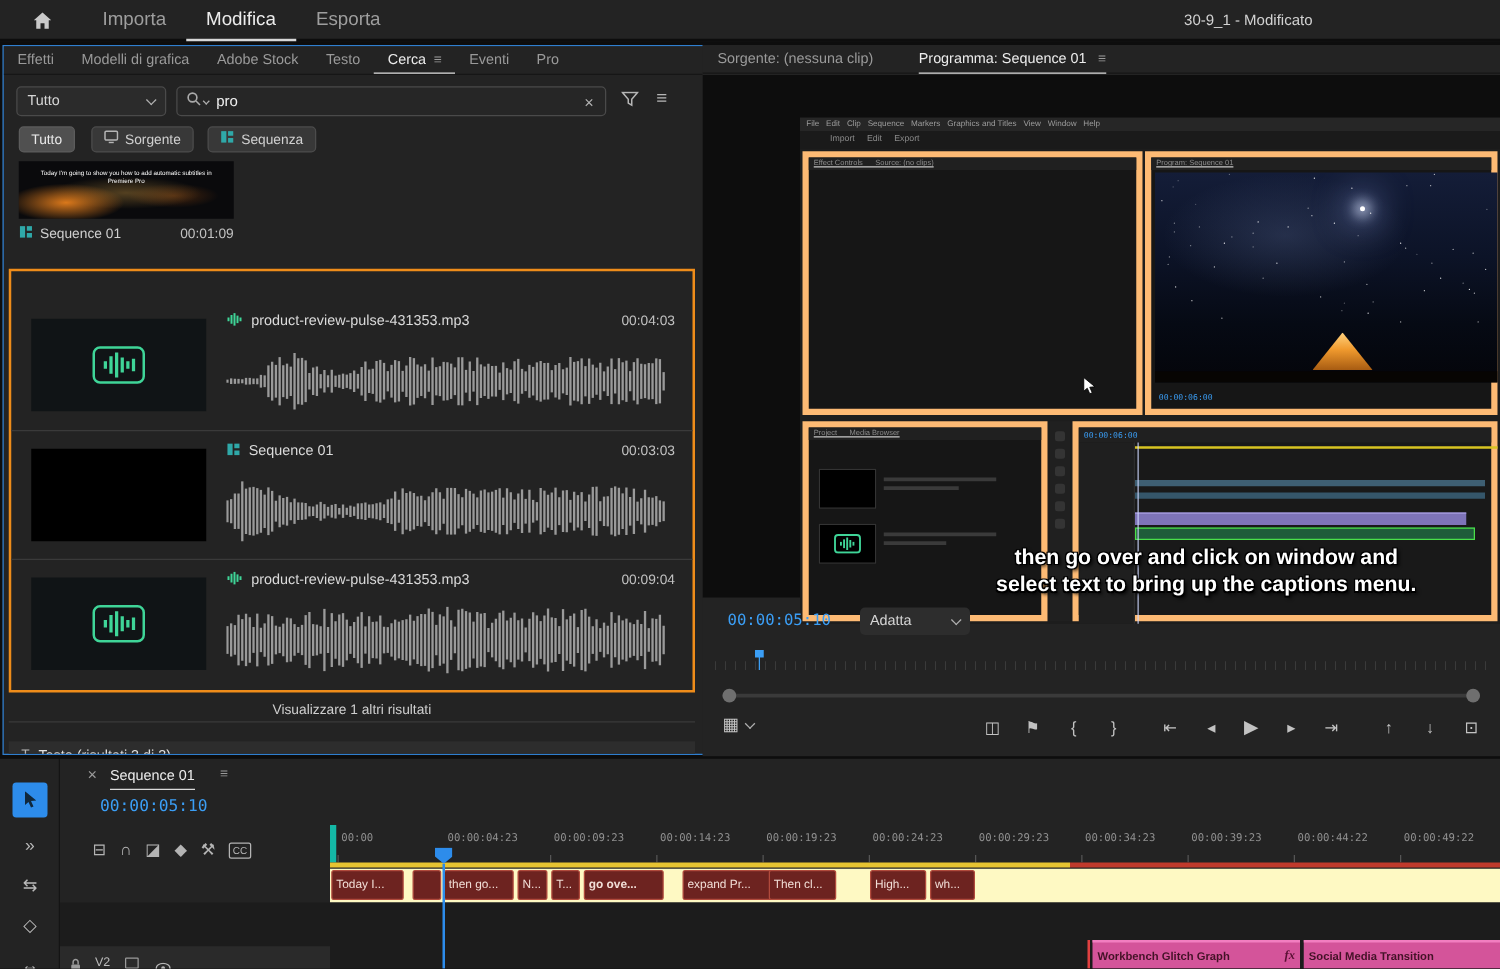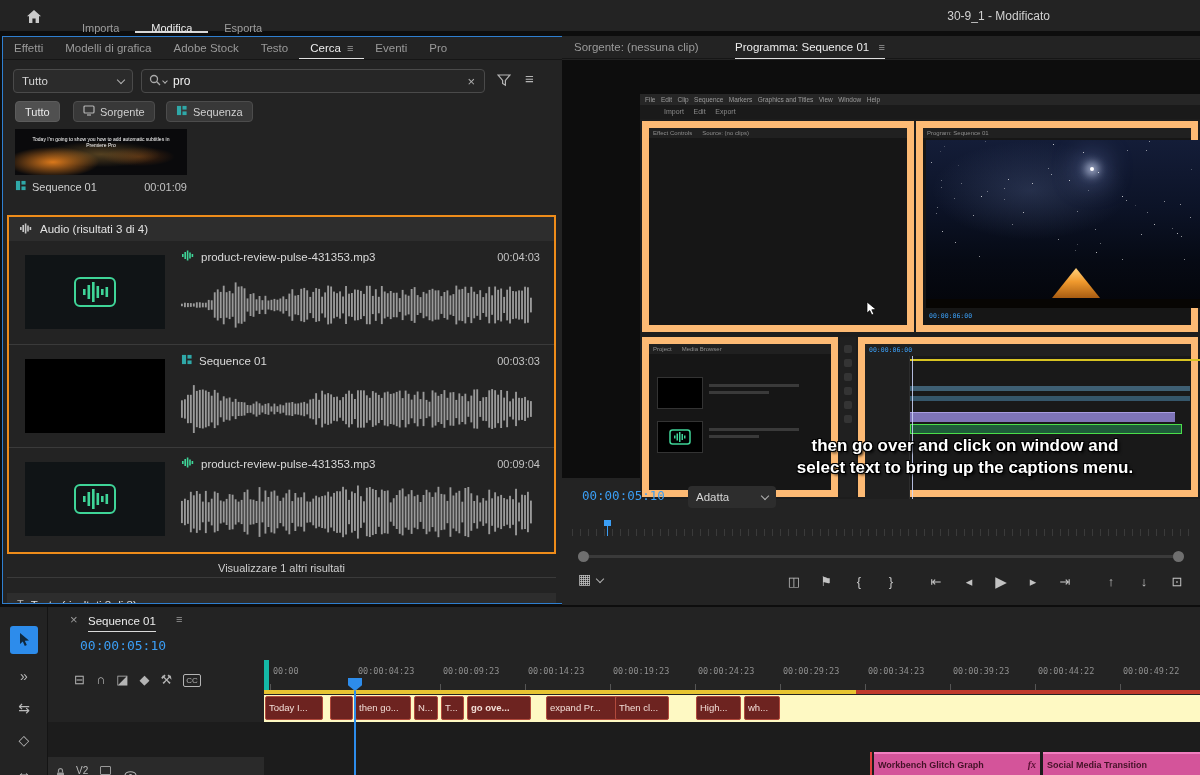--- a/index.html
+++ b/index.html
@@ -6,21 +6,21 @@
   html,body { width:1200px; height:775px; overflow:hidden; background:#0d0d0d;
               font-family:"Liberation Sans", sans-serif; color:#c8c8c8; }
   .abs { position:absolute; }
   #app { position:relative; width:1200px; height:775px; background:#0d0d0d; }
   .mono { font-family:"DejaVu Sans Mono", monospace; }
   .chev { display:inline-block; width:6px; height:6px; border-right:1.5px solid #b0b0b0;
           border-bottom:1.5px solid #b0b0b0; transform:rotate(45deg); margin-left:6px; vertical-align:2px; }
 
   
   #topbar { left:0; top:0; width:1200px; height:33px; background:#232323; border-bottom:2px solid #0d0d0d; }
-  .top-tab { padding:13px 16px; line-height:31px; font-size:11px; color:#9e9e9e; cursor:default; }
+  .top-tab { padding:0 16px; line-height:31px; font-size:15px; color:#9e9e9e; cursor:default; }
   .top-tab.active { color:#ececec; border-bottom:2px solid #d8d8d8; }
   #project-title { right:150px; top:9px; font-size:12px; color:#d2d2d2; }
 
   
   #left-panel { left:2px; top:36px; width:595px; height:568px; background:#232323;
                 border:1px solid #2f7fd0; overflow:hidden; }
   .ptabs { position:absolute; left:0; top:0; width:100%; height:23px; display:flex;
            border-bottom:1px solid #161616; background:#232323; }
   .ptab { padding:0 11px; line-height:22px; font-size:11.5px; color:#9a9a9a; white-space:nowrap; }
   .ptab.active { color:#ececec; border-bottom:1px solid #e0e0e0; }
@@ -80,21 +80,21 @@
   #monitor-area { position:absolute; left:0; top:24px; width:638px; height:418px; background:#0d0d0d; }
   #mon-tabs { position:absolute; left:0; top:0; width:100%; height:23px; border-bottom:1px solid #161616; }
   .mtab { position:absolute; top:0; line-height:22px; font-size:11.5px; color:#9a9a9a; }
   .mtab.active { color:#ececec; border-bottom:1px solid #e0e0e0; }
 
   #video { position:absolute; left:78px; top:34px; width:560px; height:405px; background:#1d1d1d; overflow:hidden; }
   .mini-menubar { position:absolute; left:0; top:0; width:100%; height:11px; background:#262626;
                   font-size:6.5px; line-height:11px; color:#9c9c9c; padding-left:5px; white-space:pre; }
   .mini-subbar { position:absolute; left:0; top:11px; width:100%; height:14px; background:#1a1a1a;
                  font-size:7px; line-height:14px; color:#8a8a8a; padding-left:24px; white-space:pre; }
-  .mini-panel { position:absolute; background:#161616; border:7px solid #fdba74; }
+  .mini-panel { position:absolute; background:#161616; border:5px solid #fdba74;text-decoration:underline; }
   .mini-tabs { height:10px; font-size:6px; line-height:10px; color:#8d8d8d; background:#202020;
                padding-left:4px; white-space:pre; overflow:hidden; }
   #mini-left { left:2px; top:27px; width:272px; height:211px; }
   #mini-right { left:276px; top:27px; width:282px; height:211px; }
   #sky { position:absolute; left:3px; top:12px; width:274px; height:168px; overflow:hidden;
          background:linear-gradient(180deg,#141d38 0%,#0c1327 40%,#060a14 72%,#04050a 100%); }
   .star { position:absolute; width:1px; height:1px; background:#fff; border-radius:50%; }
   .milkyway { position:absolute; left:0; top:0; width:100%; height:100%;
               background:radial-gradient(ellipse 55% 45% at 38% 30%, rgba(130,150,200,.20), transparent 65%); }
   .bigstar { position:absolute; left:60%; top:16%; width:4px; height:4px; background:#fff; border-radius:50%;
@@ -271,34 +271,20 @@
       <span><svg width="12" height="11" viewBox="0 0 13 12">
             <rect x="1" y="1" width="4.5" height="10" fill="#2fa8a8"></rect>
             <rect x="7" y="1" width="4.5" height="4" fill="#2fa8a8"></rect>
             <rect x="7" y="7" width="4.5" height="4" fill="#2fa8a8"></rect>
           </svg></span>
       <span class="ttl">Sequence 01</span>
       <span class="dur">00:01:09</span>
     </div>
 
     <div class="abs" id="audio-box">
-      <div id="audio-header">
-        <span>
-          <svg width="14" height="11" viewBox="0 0 14 11">
-              <g fill="#c8c8c8">
-                <rect x="1" y="4" width="1.6" height="3"></rect>
-                <rect x="3.4" y="2" width="1.6" height="7"></rect>
-                <rect x="5.8" y="0.5" width="1.6" height="10"></rect>
-                <rect x="8.2" y="2.5" width="1.6" height="6"></rect>
-                <rect x="10.6" y="4" width="1.6" height="3"></rect>
-              </g>
-            </svg>
-        </span>
-        <span>Audio (risultati 3 di 4)</span>
-      </div>
 
       <div class="audio-row" style="top:24px;">
         <div class="a-thumb">
           <svg width="46" height="32" viewBox="0 0 46 32">
               <rect x="3" y="2" width="40" height="28" rx="5" fill="none" stroke="#3fd598" stroke-width="2"></rect>
               <g fill="#3fd598">
                 <rect x="11" y="13" width="2.6" height="6"></rect>
                 <rect x="15.5" y="9" width="2.6" height="14"></rect>
                 <rect x="20" y="6" width="2.6" height="20"></rect>
                 <rect x="24.5" y="10" width="2.6" height="12"></rect>

